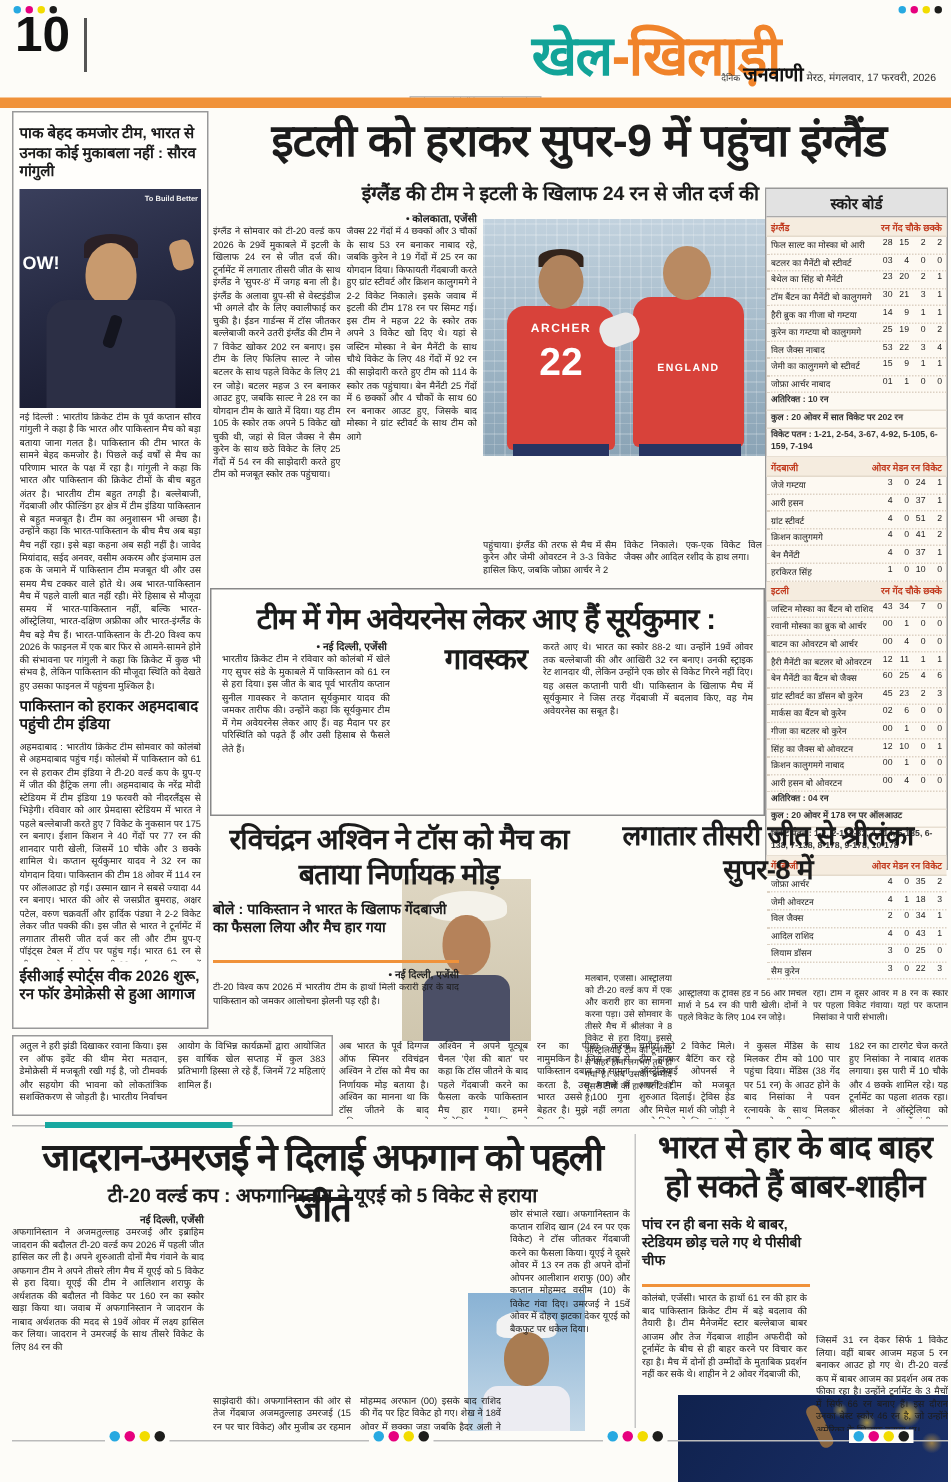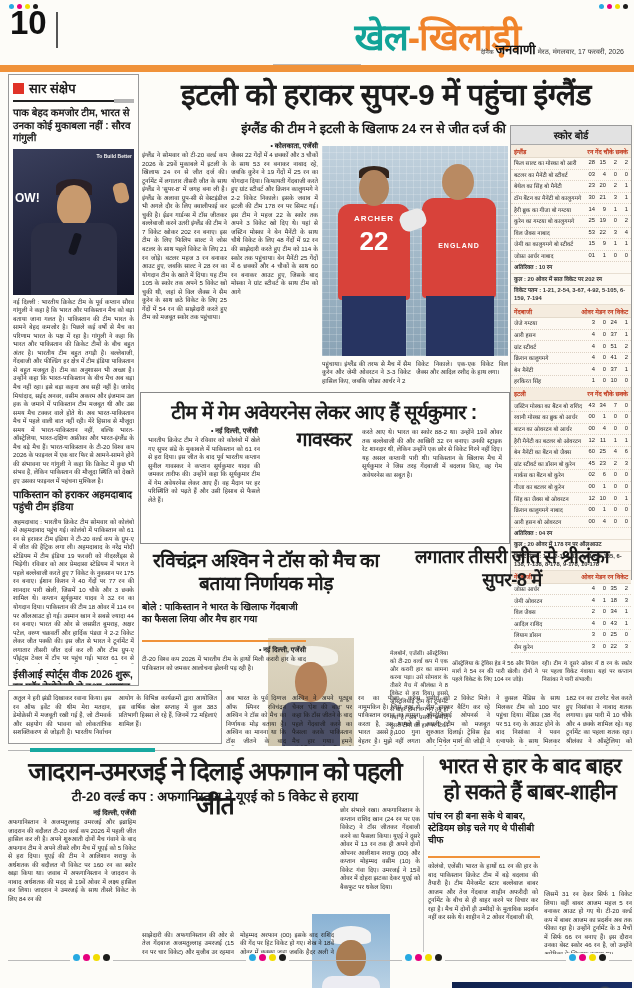--- a/index.html
+++ b/index.html
@@ -47,24 +47,24 @@
   .lead-h{left:140px;top:78px;width:492px;font-size:30px;font-weight:700;line-height:1.1;text-align:center;letter-spacing:-0.5px;}
   .lead-sub{left:146px;top:119px;width:360px;font-size:13px;font-weight:700;text-align:right;}
   .dateline{font-size:6.8px;font-weight:700;color:#222;}
   .lead-dl{left:142px;top:141px;width:176px;text-align:right;}
   .lead-c1{left:142px;top:151px;width:85px;height:234px;}
   .lead-c2{left:231px;top:151px;width:87px;height:234px;}
   .cap{font-size:6.2px;line-height:1.35;color:#222;text-align:justify;overflow:hidden;}
   .lead-cap1{left:322px;top:360px;width:89px;height:28px;}
   .lead-cap2{left:416px;top:360px;width:92px;height:28px;}
   
-  .ph-eng{left:322px;top:146px;width:186px;height:210px;background:
+  .ph-eng{left:322px;top:146px;width:186px;height:158px;background:
      repeating-linear-gradient(90deg,rgba(255,255,255,.18) 0 1px,transparent 1px 7px),
      repeating-linear-gradient(0deg,rgba(255,255,255,.18) 0 1px,transparent 1px 7px),
-     linear-gradient(180deg,#c2d2de,#9db4c4 60%,#8aa3b5);}
+     linear-gradient(180deg,#c2d2de,#9db4c4 60%,#8aa3b5); padding-left: 16px;}
   .p1-torso{position:absolute;left:16px;top:58px;width:72px;height:96px;border-radius:12px 12px 4px 4px;background:#d8423a;}
   .p1-head{position:absolute;left:37px;top:24px;width:30px;height:36px;border-radius:50%;background:#b0835d;}
   .p1-hairband{position:absolute;left:37px;top:20px;width:30px;height:12px;border-radius:50% 50% 0 0;background:#33241c;}
   .p1-pants{position:absolute;left:20px;top:150px;width:64px;height:60px;background:#273461;}
   .p1-name{position:absolute;left:16px;top:68px;width:72px;text-align:center;color:#fff;font-size:8px;font-weight:700;letter-spacing:1px;}
   .p1-num{position:absolute;left:16px;top:80px;width:72px;text-align:center;color:#fff;font-size:26px;font-weight:700;}
   .p2-torso{position:absolute;left:100px;top:52px;width:74px;height:100px;border-radius:12px 12px 4px 4px;background:#d8423a;}
   .p2-head{position:absolute;left:120px;top:18px;width:32px;height:36px;border-radius:50%;background:#b98a62;}
   .p2-pants{position:absolute;left:104px;top:150px;width:68px;height:60px;background:#273461;}
   .p2-team{position:absolute;left:100px;top:96px;width:74px;text-align:center;color:#fff;font-size:7px;font-weight:700;letter-spacing:1px;}
@@ -163,25 +163,20 @@
     <span class="pre">दैनिक</span>
     <span class="brand">जनवाणी</span>
     <span>मेरठ, मंगलवार, 17 फरवरी, 2026</span>
   </div>
   <div class="abs urlbox">
     <span>| www.dainikjanwani.com |</span>
   </div>
   <div class="abs orange-bar"></div>
 
   <div class="abs sidebox">
-    <div class="sarhead">
-      <span class="sq"></span>
-      <span class="t">सार संक्षेप</span>
-      <span class="tab"></span>
-    </div>
     <div class="sb-h">पाक बेहद कमजोर टीम, भारत से उनका कोई मुकाबला नहीं : सौरव गांगुली</div>
     <div class="ph ph-ganguly">
       <span class="gg-hair"></span>
       <span class="gg-face"></span>
       <span class="gg-body"></span>
       <span class="gg-mic"></span>
       <span class="gg-hand"></span>
       <span class="gg-ow">OW!</span>
       <span class="gg-bb">To Build Better</span>
     </div>

